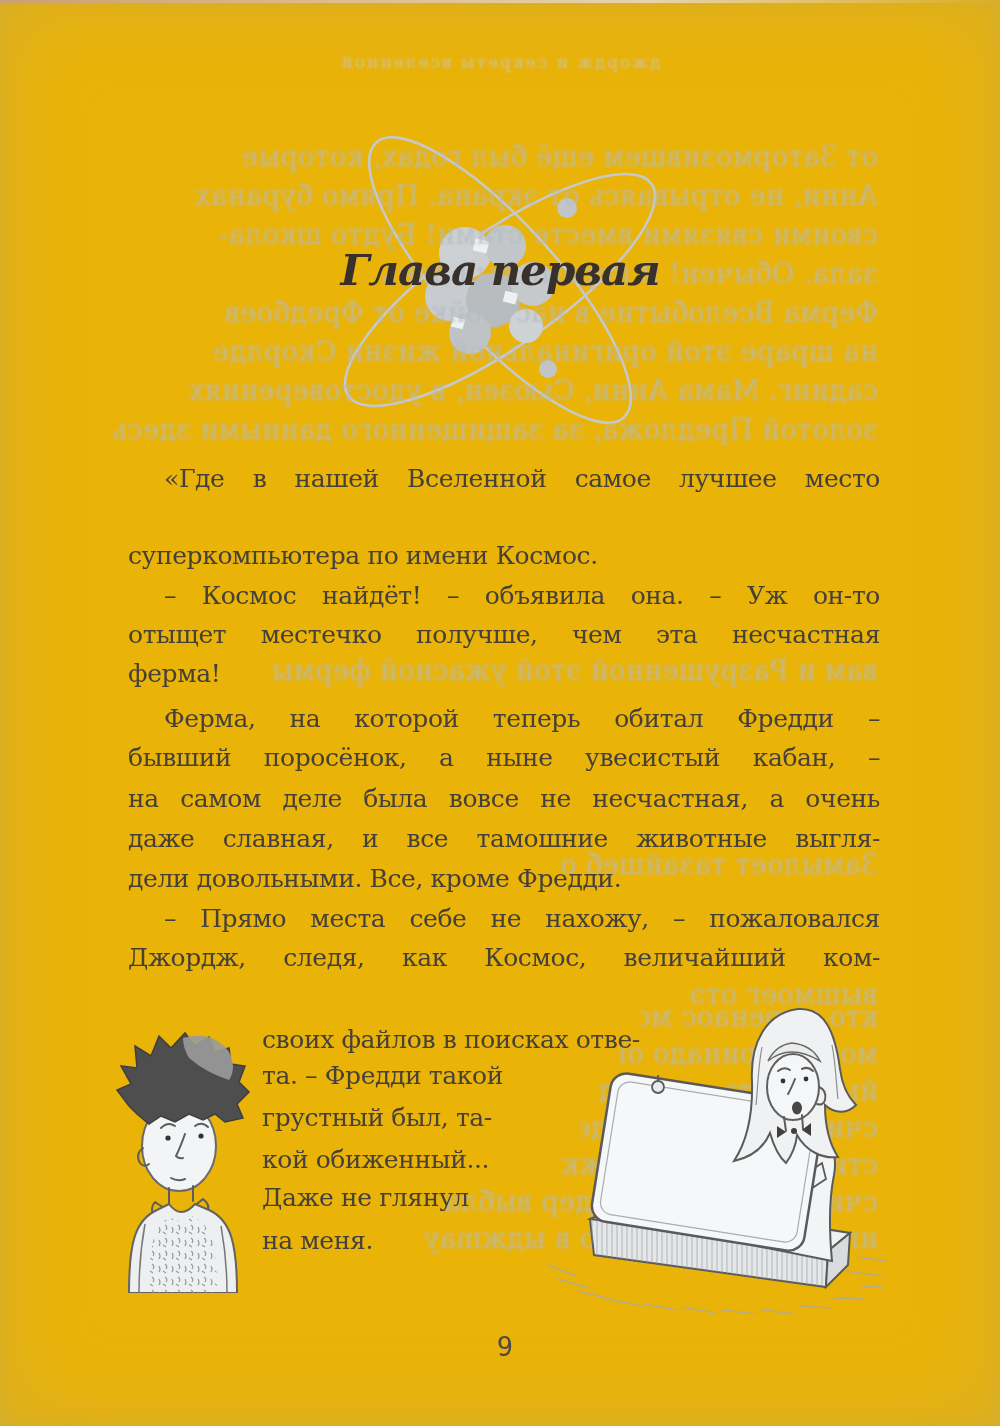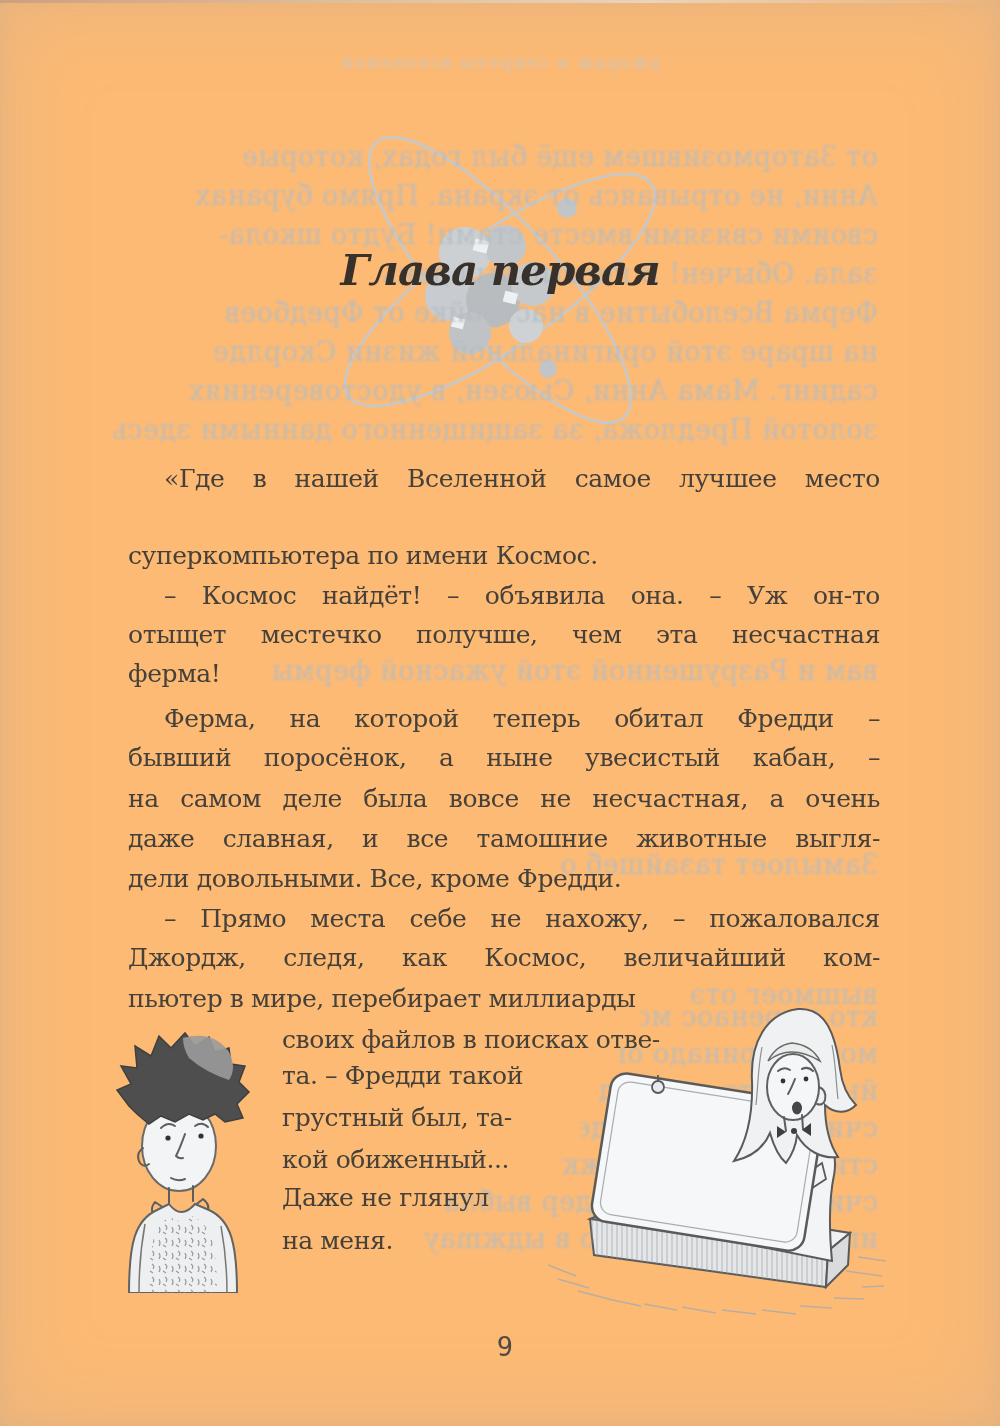--- a/index.html
+++ b/index.html
@@ -1,18 +1,18 @@
 <!DOCTYPE html>
 <html><head>
 <meta charset="utf-8">
 <style>
   html,body{margin:0;padding:0;background:#dfe3e7;}
   .page{
     position:relative;width:1000px;height:1426px;margin:0 auto;
-    background:#fdba74;overflow:hidden;
+    background:#eab308;overflow:hidden;
     font-family:"DejaVu Serif",serif;
   }
   .page-edge-top{
     position:absolute;top:0;left:0;width:100%;height:3px;
     background:linear-gradient(90deg,#c89d7e,#dec0a2 35%,#e9d9c6 65%,rgba(238,230,218,0));
     opacity:.85;z-index:9;
   }
   .vignette{
     position:absolute;inset:0;pointer-events:none;z-index:8;
     box-shadow:inset 0 0 90px rgba(150,160,172,.22), inset 0 0 18px rgba(150,160,172,.12);
@@ -35,21 +35,21 @@
     z-index:3;letter-spacing:-1px;
   }
   .text-layer{position:absolute;inset:0;z-index:3;}
   .line{
     position:absolute;left:128px;width:752px;box-sizing:border-box;
     font-size:25px;line-height:38px;color:#454039;letter-spacing:-.4px;
     text-align:justify;text-align-last:justify;
   }
   .line.left{text-align:left;text-align-last:left;}
   .line.indent{padding-left:36px;}
-  .line.narrow{left:262px;width:auto;text-align:left;text-align-last:left;margin-left:20px;}
+  .line.narrow{left:262px;width:auto;text-align:left;text-align-last:left;}
   .illus{position:absolute;z-index:4;}
   .page-number{
     position:absolute;top:1331px;left:465px;width:80px;text-align:center;
     font-family:"DejaVu Sans Mono",monospace;font-size:27px;color:#4e4a45;
     z-index:3;
   }
   .sk{stroke:#5d5d5d;stroke-width:2;fill:none;stroke-linecap:round;stroke-linejoin:round;}
 </style>
 </head>
 <body>
@@ -109,21 +109,20 @@
       <div class="line indent" style="top: 577px;">– Космос найдёт! – объявила она. – Уж он-то</div>
       <div class="line left" style="top: 655px;">ферма!</div>
       <div class="line" style="top: 616px;">отыщет местечко получше, чем эта несчастная</div>
       <div class="line indent" style="top: 700px;">Ферма, на которой теперь обитал Фредди –</div>
       <div class="line" style="top: 739px;">бывший поросёнок, а ныне увесистый кабан, –</div>
       <div class="line" style="top: 780px;">на самом деле была вовсе не несчастная, а очень</div>
       <div class="line" style="top: 820px;">даже славная, и все тамошние животные выгля-</div>
       <div class="line left" style="top: 860px;">дели довольными. Все, кроме Фредди.</div>
       <div class="line indent" style="top: 900px;">– Прямо места себе не нахожу, – пожаловался</div>
       <div class="line" style="top: 939px;">Джордж, следя, как Космос, величайший ком-</div>
-      <div class="line left" style="top: 980px;">пьютер в мире, перебирает миллиарды</div>
       <div class="line left narrow" style="top: 1021px;">своих файлов в поисках отве-</div>
       <div class="line left narrow" style="top: 1057px;">та. – Фредди такой</div>
       <div class="line left narrow" style="top: 1099px; text-align: right;">грустный был, та-</div>
       <div class="line left narrow" style="top: 1141px;">кой обиженный...</div>
       <div class="line left narrow" style="top: 1179px;">Даже не глянул</div>
       <div class="line left narrow" style="top: 1222px;">на меня.</div>
     </div>
 
   <svg class="illus" style="left:105px;top:1028px" width="155" height="265" viewBox="0 0 155 265">
     <defs>

